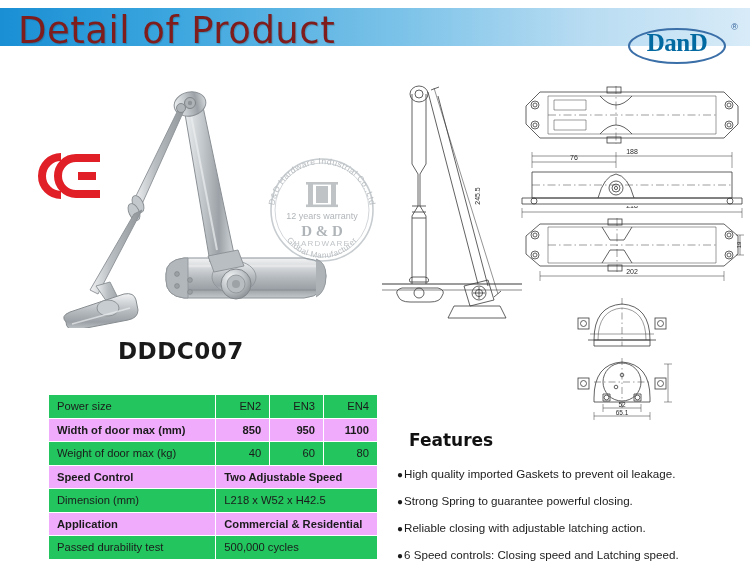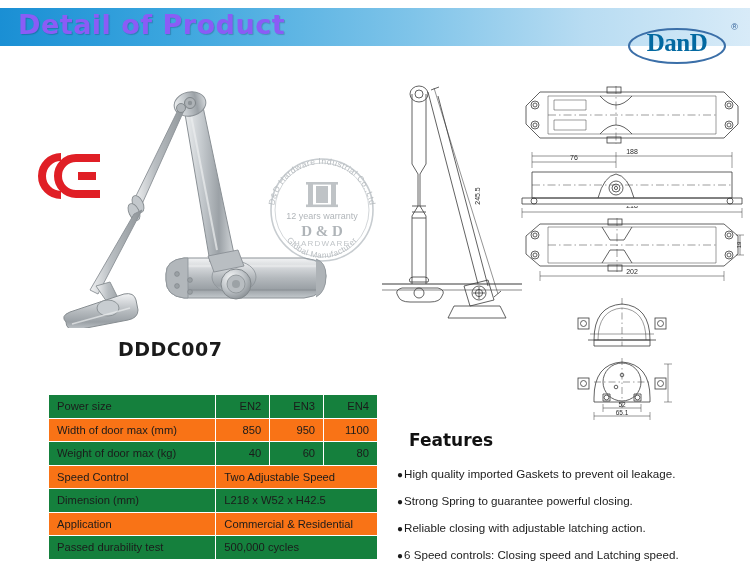--- a/index.html
+++ b/index.html
@@ -17,23 +17,23 @@
   }
 
   
   #header-bar {
     position: absolute; left: 0; top: 8px;
     width: 750px; height: 38px;
     background: linear-gradient(to right, #1a8fd4 0%, #3aa5de 22%, #7fc4e9 55%, #b8dcf2 78%, #d8ebf8 100%);
   }
   #header-title {
     position: absolute; left: 18px; top: 9px;
-    color: #8b5cf6;
-    font-size: 27px;
-    font-weight: bold;
+    color: #7f1d1d;
+    font-size: 37px;
+    font-weight: normal;
     letter-spacing: 0.5px;
     font-family: "DejaVu Sans", sans-serif;
     text-shadow: 1px 1px 1px rgba(0,0,0,0.18);
     white-space: nowrap;
   }
   #brand-logo {
     position: absolute; right: 10px; top: 22px;
     width: 116px; height: 44px;
   }
   #logo-ellipse {
@@ -73,21 +73,21 @@
   
   #watermark {
     position: absolute; left: 262px; top: 150px;
     width: 120px; height: 120px;
     opacity: 0.55;
   }
 
   
   #model-name {
     position: absolute; left: 118px; top: 338px;
-    font-size: 19px;
+    font-size: 23px;
     font-weight: bold;
     color: #1a1a1a;
     font-family: "DejaVu Sans", sans-serif;
     letter-spacing: 0.5px;
   }
 
   
   #spec-heading {
     position: absolute; left: 50px; top: 371px;
     font-size: 17px;
@@ -102,22 +102,22 @@
     font-size: 11.2px;
     color: #1b1b1b;
   }
   #spec-table td {
     border: 1px solid #ffffff;
     padding: 0 8px;
     height: 22.5px;
     line-height: 22.5px;
     white-space: nowrap;
   }
-  #spec-table tr.odd td { background: #15803d; }
-  #spec-table tr.even td { background: #f97316; }
+  #spec-table tr.odd td { background: #22c55e; }
+  #spec-table tr.even td { background: #f0abfc; font-weight: bold; }
   #spec-table td.label { width: 168px; text-align: left; }
   #spec-table td.val   { text-align: right; width: 54px; }
   #spec-table td.wide  { text-align: left; }
 
   
   #features-heading {
     position: absolute; left: 397px; top: 430px;
     font-size: 17px;
     font-weight: bold;
     color: #111111;

